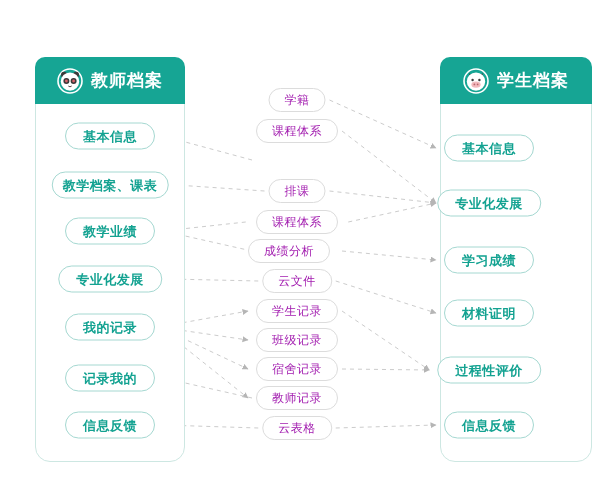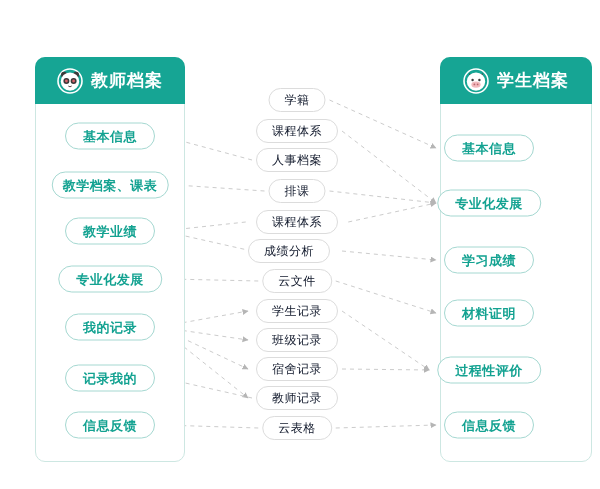--- a/index.html
+++ b/index.html
@@ -3,42 +3,42 @@
 <meta charset="utf-8">
 <style>
   html,body{margin:0;padding:0;background:#ffffff;}
   #stage{
     position:relative;width:600px;height:489px;background:#ffffff;overflow:hidden;
     font-family:"Liberation Sans","DejaVu Sans",sans-serif;
   }
   #edges-svg{position:absolute;left:0;top:0;width:600px;height:489px;pointer-events:none;}
   .panel{
     position:absolute;top:57px;height:405px;background:#fff;
-    border:1px solid #cde7e2;border-radius:10px;box-sizing:border-box;
+    border:1px solid #cde7e2;border-radius:15px;box-sizing:border-box;
   }
   .panel-left{left:35px;width:150px;}
   .panel-right{left:413px;width:152px;margin-left:27px;}
   .panel-header{
     height:47px;margin:-1px -1px 0 -1px;background:#16a594;
     border-radius:10px 10px 0 0;display:flex;align-items:center;justify-content:center;
     gap:8px;color:#ffffff;font-size:17px;font-weight:bold;letter-spacing:1px;
   }
   .mascot{width:26px;height:26px;flex:0 0 auto;}
   .pill{
     position:absolute;transform:translate(-50%,-50%);
     display:flex;align-items:center;justify-content:center;
     white-space:nowrap;background:#ffffff;box-sizing:border-box;cursor:pointer;
   }
   .pill-teal{
     height:27px;padding:0 17px;border:1px solid #a5d8d1;border-radius:15px;
     color:#13a291;font-size:13px;font-weight:bold;letter-spacing:0.5px;
   }
   .pill-gray{
     height:24px;padding:4px 15px;min-width:44px;border:1px solid #dcdcdc;border-radius:13px;
-    color:#0f172a;font-size:12px;letter-spacing:0.5px;
+    color:#a21caf;font-size:12px;letter-spacing:0.5px;
   }
 </style>
 </head>
 <body>
 
 <div id="stage">
 
   <svg id="edges-svg">
     <defs>
       <marker id="arrowhead" markerWidth="8" markerHeight="8" refX="5.5" refY="3" orient="auto">
@@ -104,21 +104,20 @@
   <div class="pill pill-teal" style="left:110px;top:136px">基本信息</div>
   <div class="pill pill-teal" style="left:110px;top:185px;padding:0 10px">教学档案、课表</div>
   <div class="pill pill-teal" style="left:110px;top:231px">教学业绩</div>
   <div class="pill pill-teal" style="left:110px;top:279px">专业化发展</div>
   <div class="pill pill-teal" style="left:110px;top:327px">我的记录</div>
   <div class="pill pill-teal" style="left:110px;top:378px">记录我的</div>
   <div class="pill pill-teal" style="left:110px;top:425px">信息反馈</div>
 
   <div class="pill pill-gray" style="left:297px;top:100px">学籍</div>
   <div class="pill pill-gray" style="left:297px;top:131px">课程体系</div>
-  <div class="pill pill-gray" style="left:297px;top:160px">人事档案</div>
   <div class="pill pill-gray" style="left:297px;top:191px">排课</div>
   <div class="pill pill-gray" style="left:297px;top:222px">课程体系</div>
   <div class="pill pill-gray" style="left:289px;top:251px">成绩分析</div>
   <div class="pill pill-gray" style="left:297px;top:281px">云文件</div>
   <div class="pill pill-gray" style="left:297px;top:340px">班级记录</div>
   <div class="pill pill-gray" style="left:297px;top:311px">学生记录</div>
   <div class="pill pill-gray" style="left:297px;top:369px">宿舍记录</div>
   <div class="pill pill-gray" style="left:297px;top:398px">教师记录</div>
   <div class="pill pill-gray" style="left:297px;top:428px">云表格</div>
 

